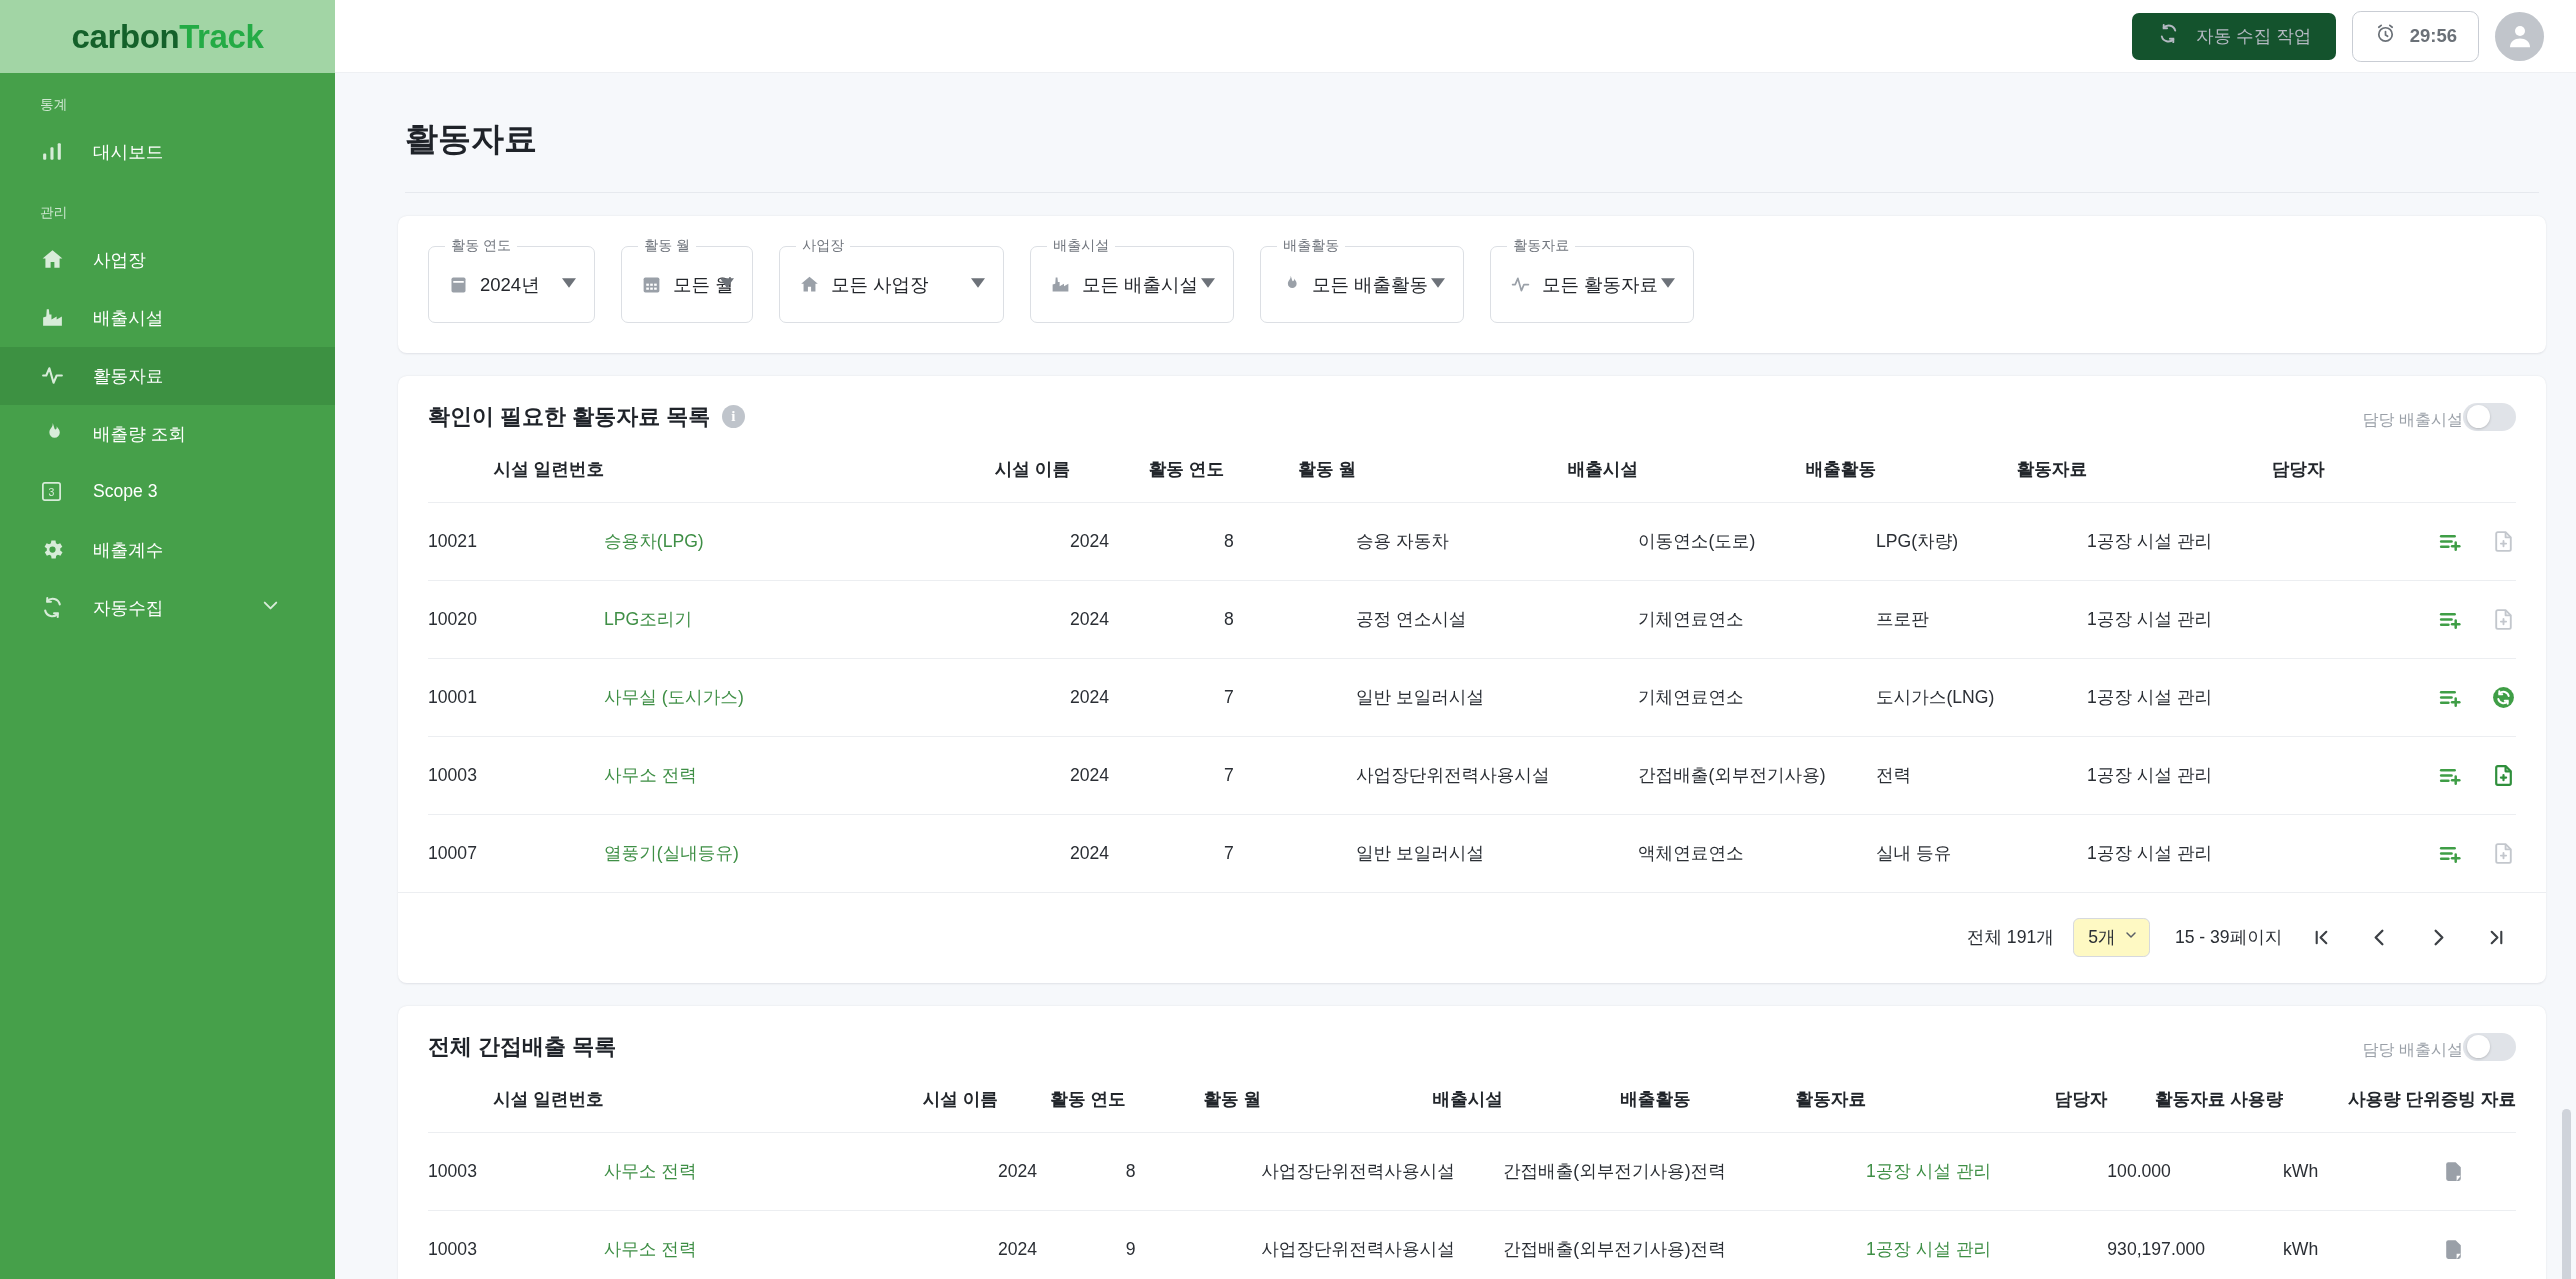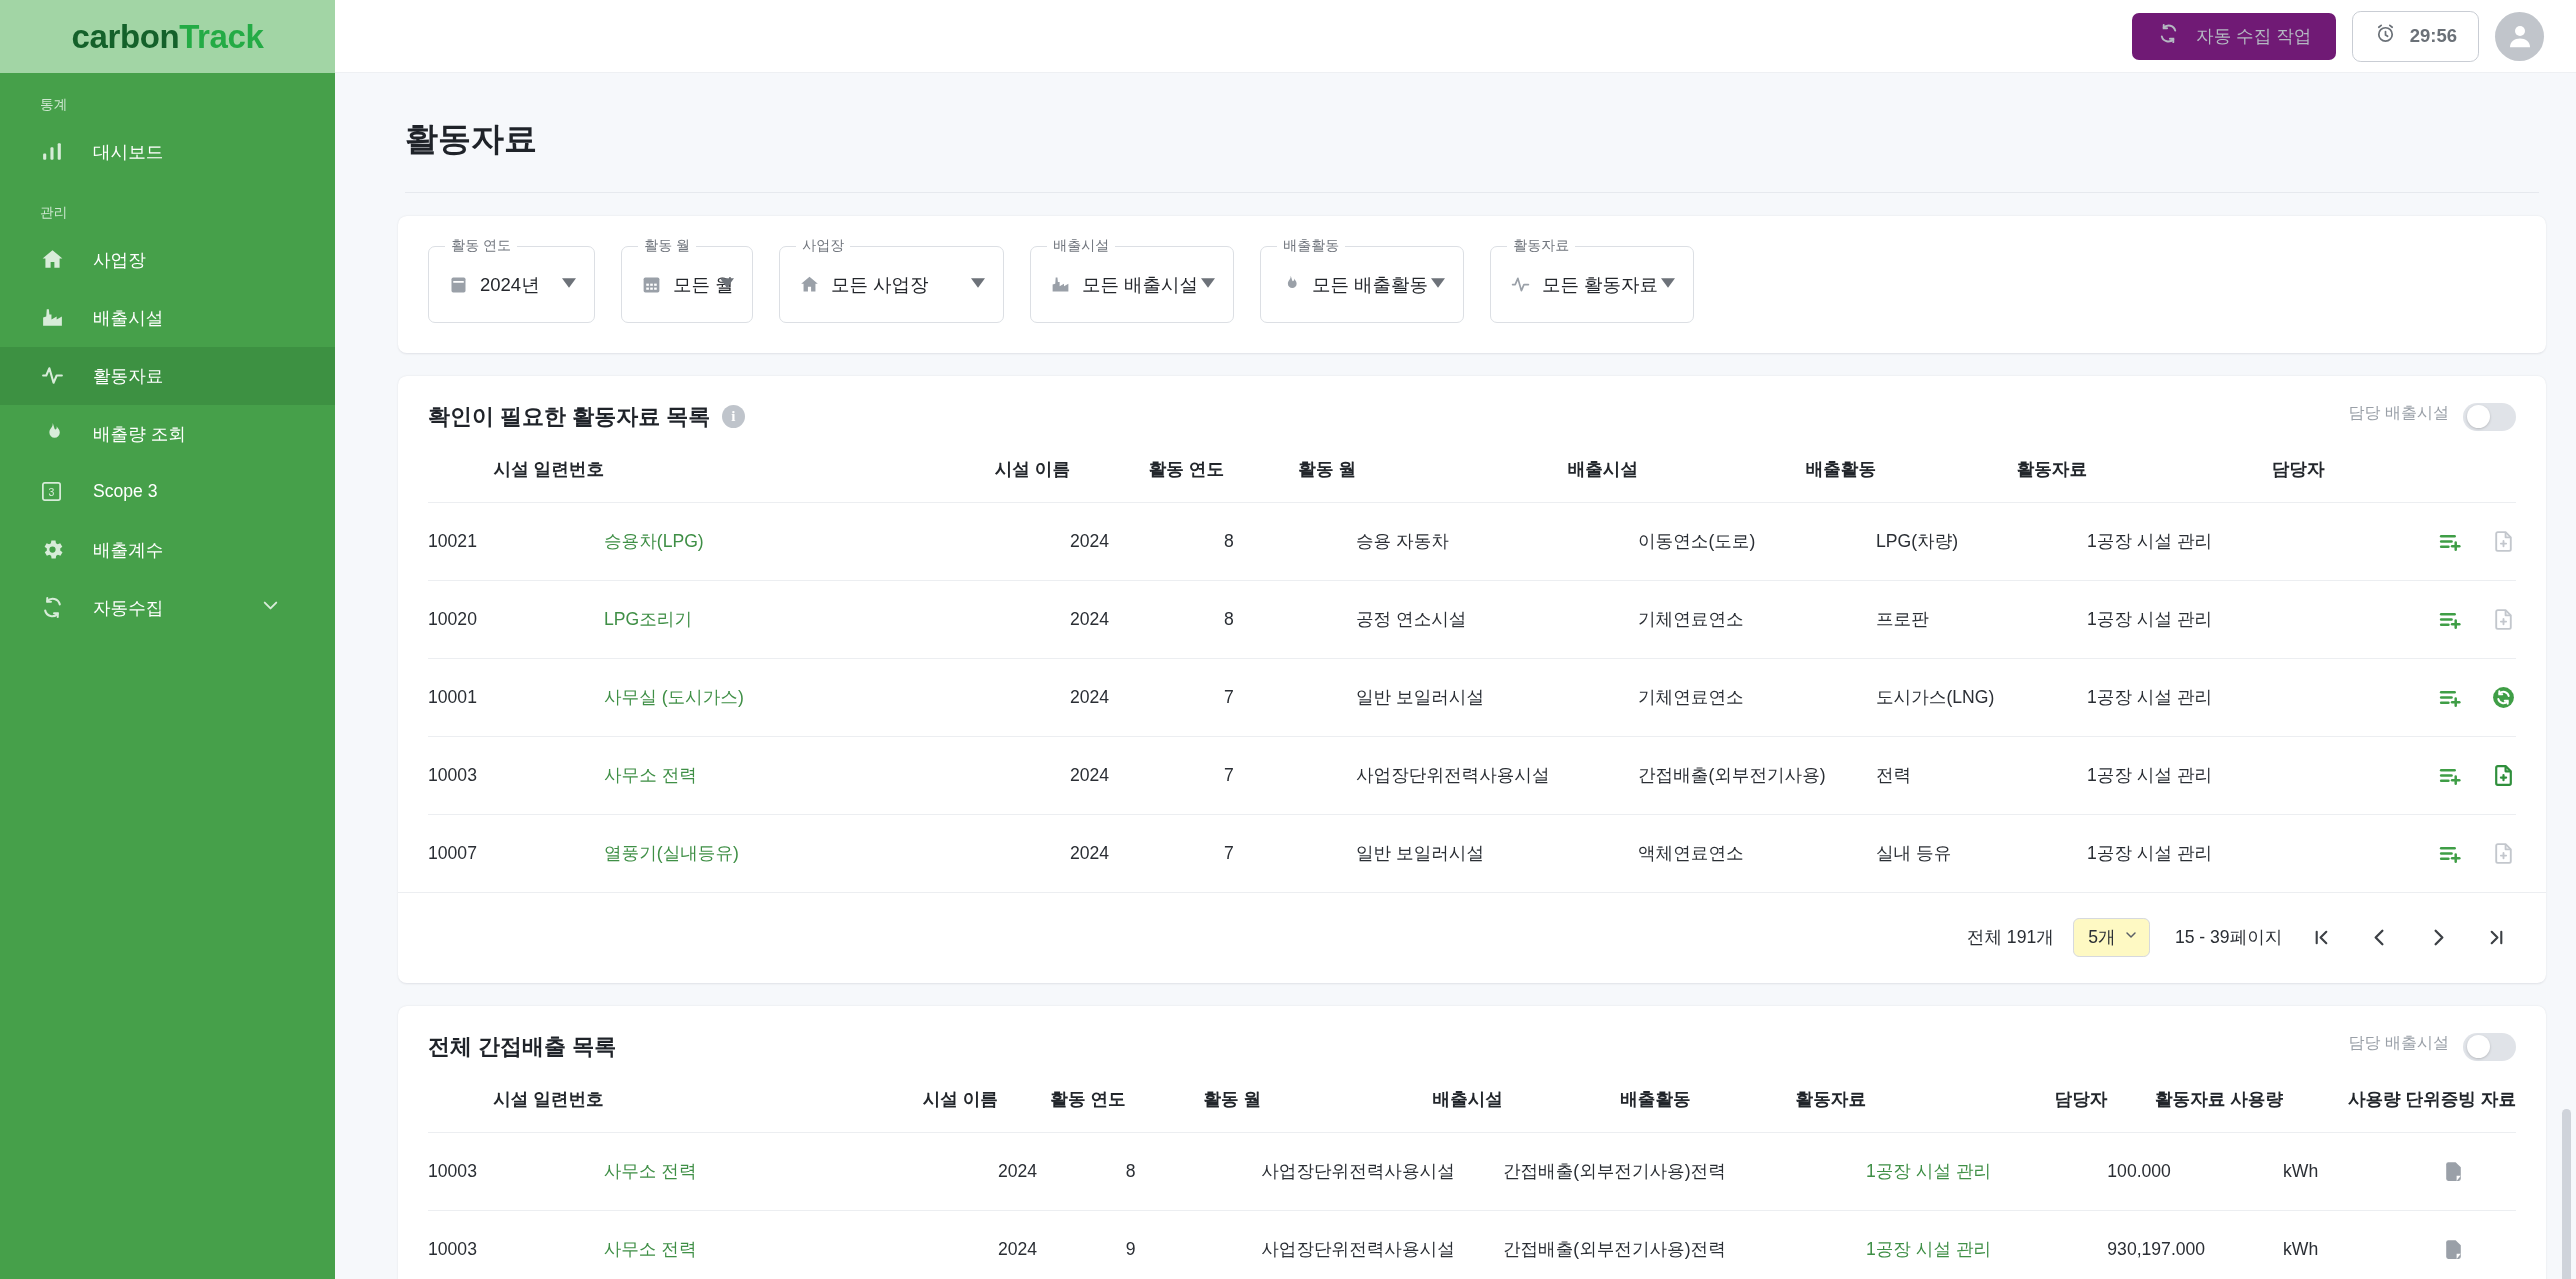--- a/index.html
+++ b/index.html
@@ -46,21 +46,21 @@
   
   .main { flex: 1; height: 1279px; display: flex; flex-direction: column; position: relative; }
   .topbar {
     height: 73px; background: #ffffff;
     display: flex; align-items: center; justify-content: flex-end;
     padding-right: 32px; gap: 16px;
     border-bottom: 0.9px solid #eef0f3;
   }
   .auto-collect-btn {
     display: flex; align-items: center; gap: 16px;
-    background: #701a75; border-radius: 7px;
+    background: #14532d; border-radius: 7px;
     height: 47px; padding: 0 25px;
     color: #b4b9c2; font-size: 17.6px; cursor: pointer;
   }
   .timer-btn {
     display: flex; align-items: center; gap: 12.3px;
     border: 1.3px solid #c9cdd4; border-radius: 8.8px;
     height: 51px; padding: 0 21px;
     color: #6b7178; font-size: 18.5px; font-weight: 700; cursor: pointer;
     background: #fff;
   }
@@ -111,21 +111,21 @@
     display: flex; align-items: center; justify-content: space-between;
     padding: 26px 30px 0 30px;
   }
   .card-title { font-size: 22px; font-weight: 700; color: #1f2329; display: flex; align-items: center; gap: 11.4px; }
   .info-dot {
     width: 23px; height: 23px; border-radius: 50%;
     background: #bfc4cb; color: #fff; font-size: 15px; font-weight: 700;
     display: flex; align-items: center; justify-content: center;
     font-family: "Liberation Serif", serif; cursor: pointer;
   }
-  .toggle-wrap { display: flex; align-items: flex-start; gap: 14px; }
+  .toggle-wrap { display: flex; align-items: flex-end; }
   .toggle-label { font-size: 16px; color: #9aa0a8; }
   .toggle {
     width: 53px; height: 28px; border-radius: 14px;
     background: #e0e3e8; position: relative; cursor: pointer;
   }
   .toggle::after {
     content: ""; position: absolute; top: 2.6px; left: 3.5px;
     width: 23px; height: 23px; border-radius: 50%;
     background: #ffffff; box-shadow: 0 0.9px 2.6px rgba(0,0,0,0.2);
   }

